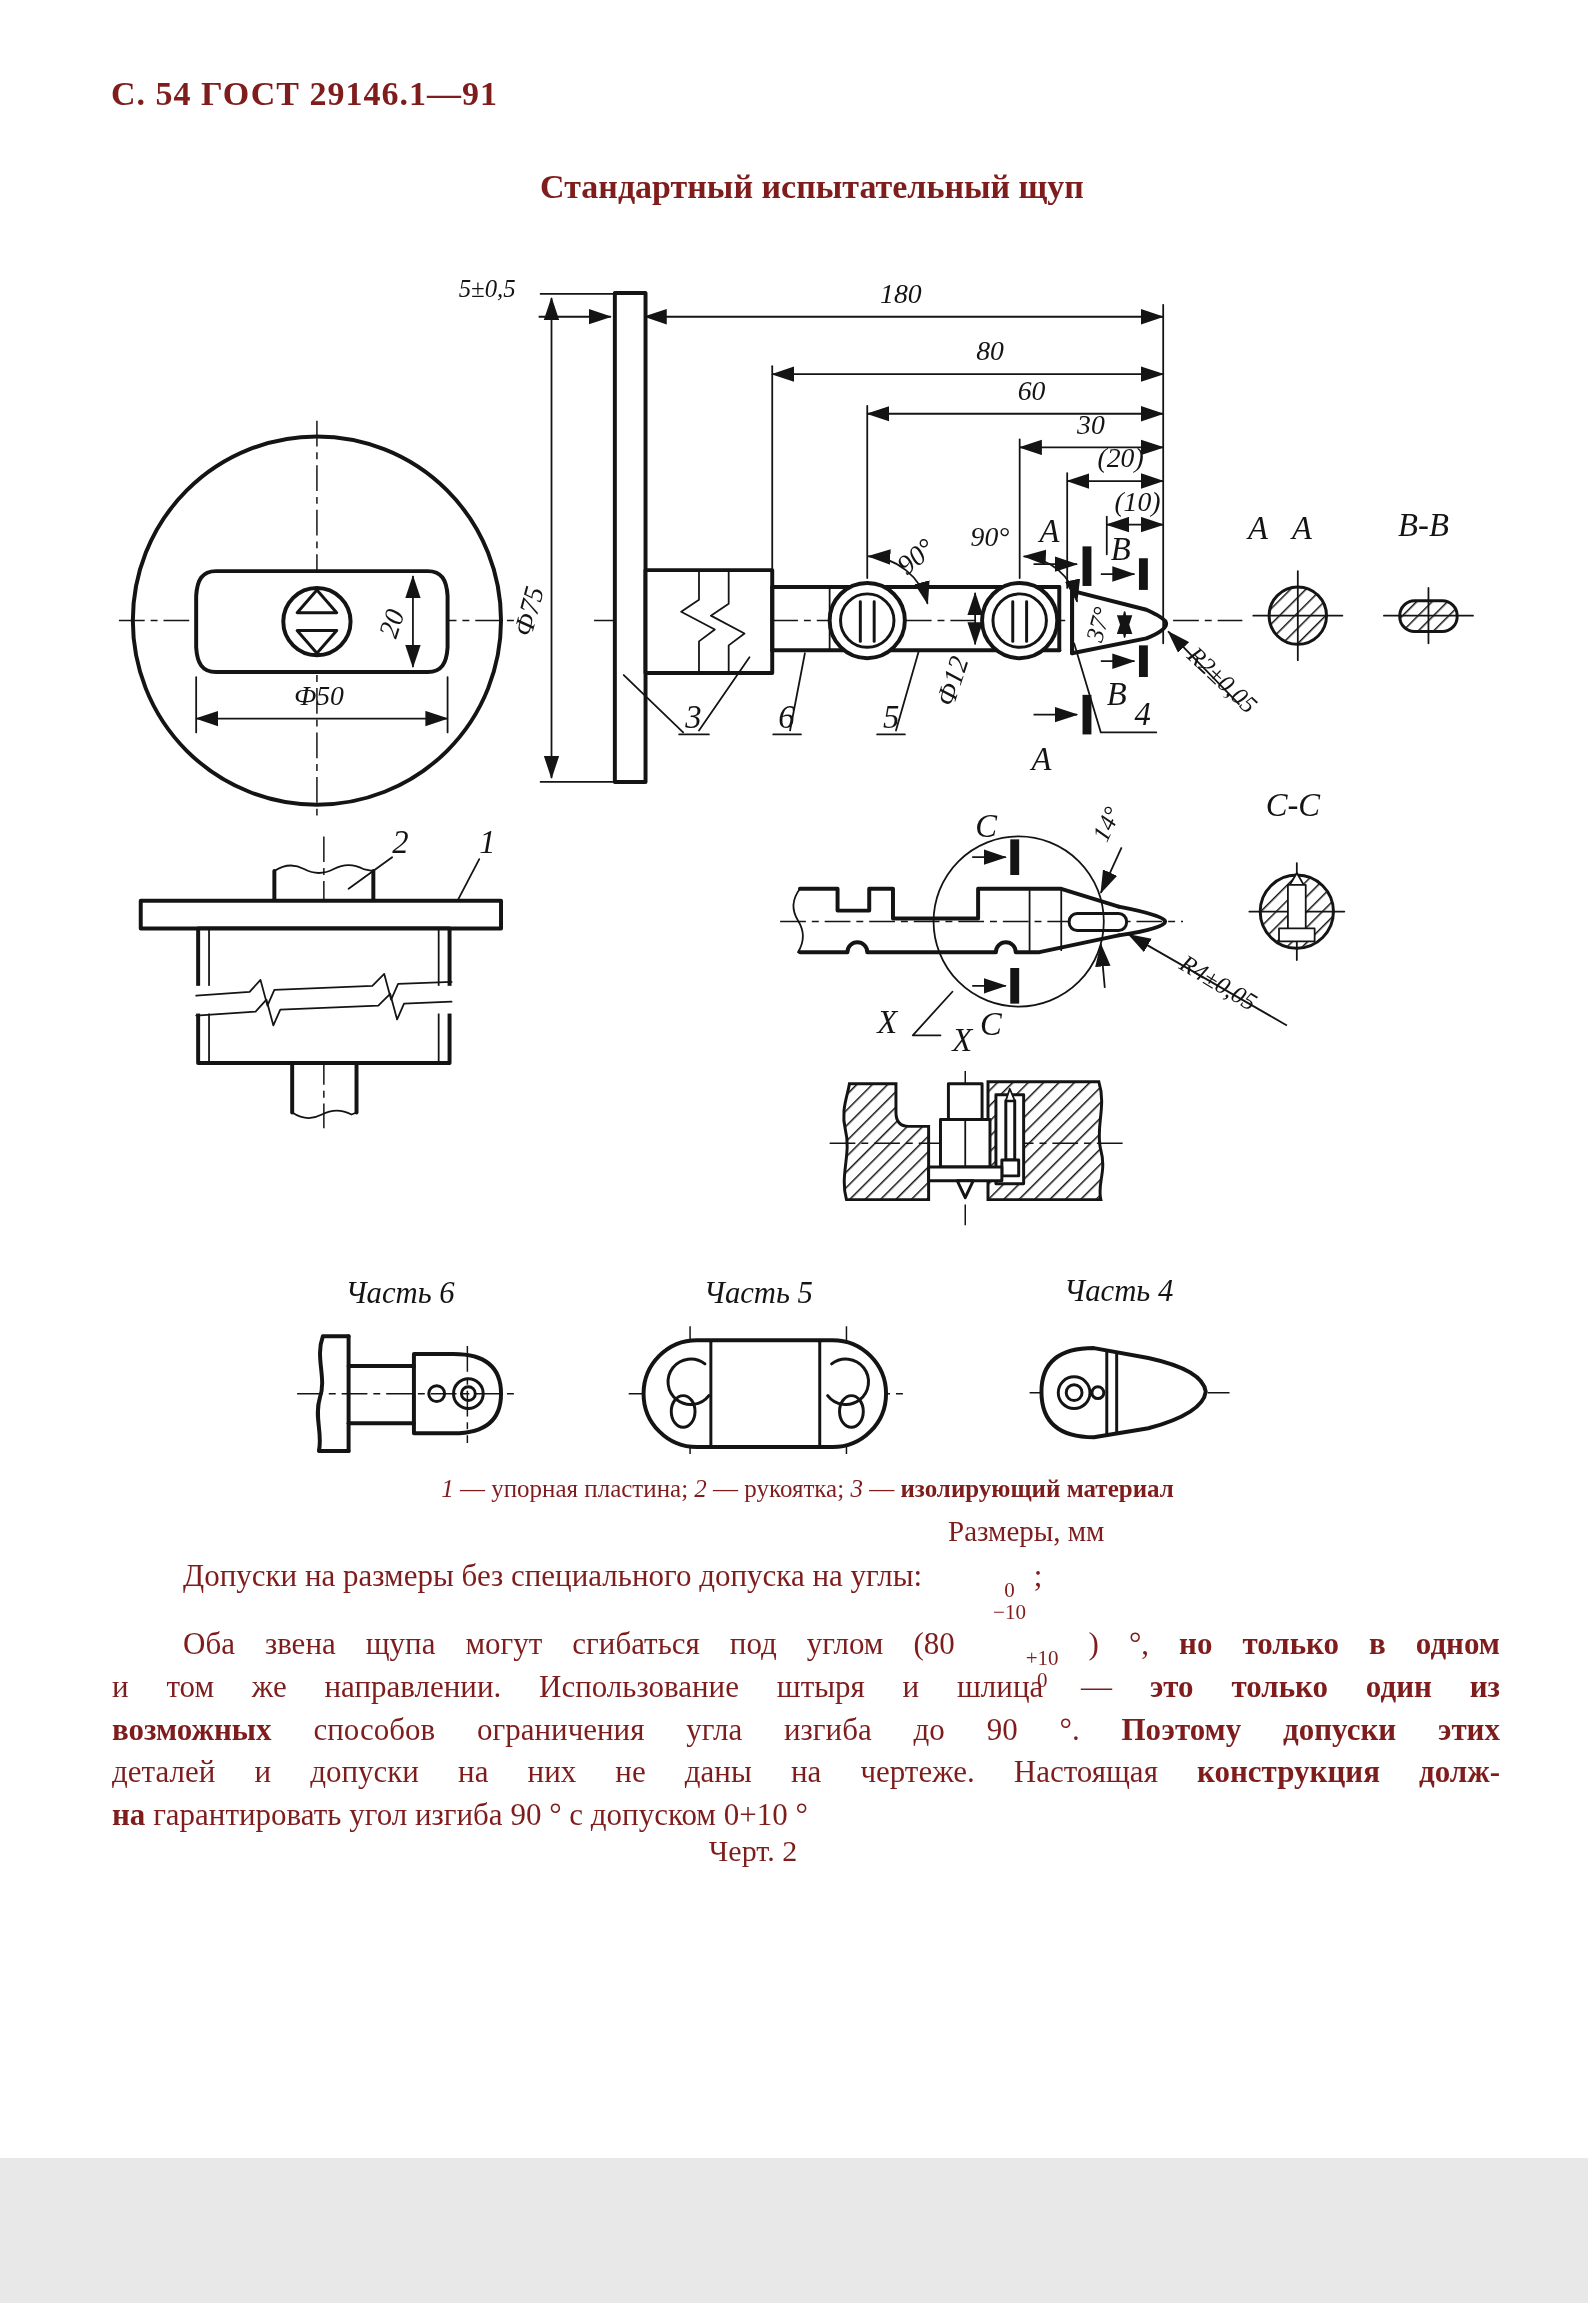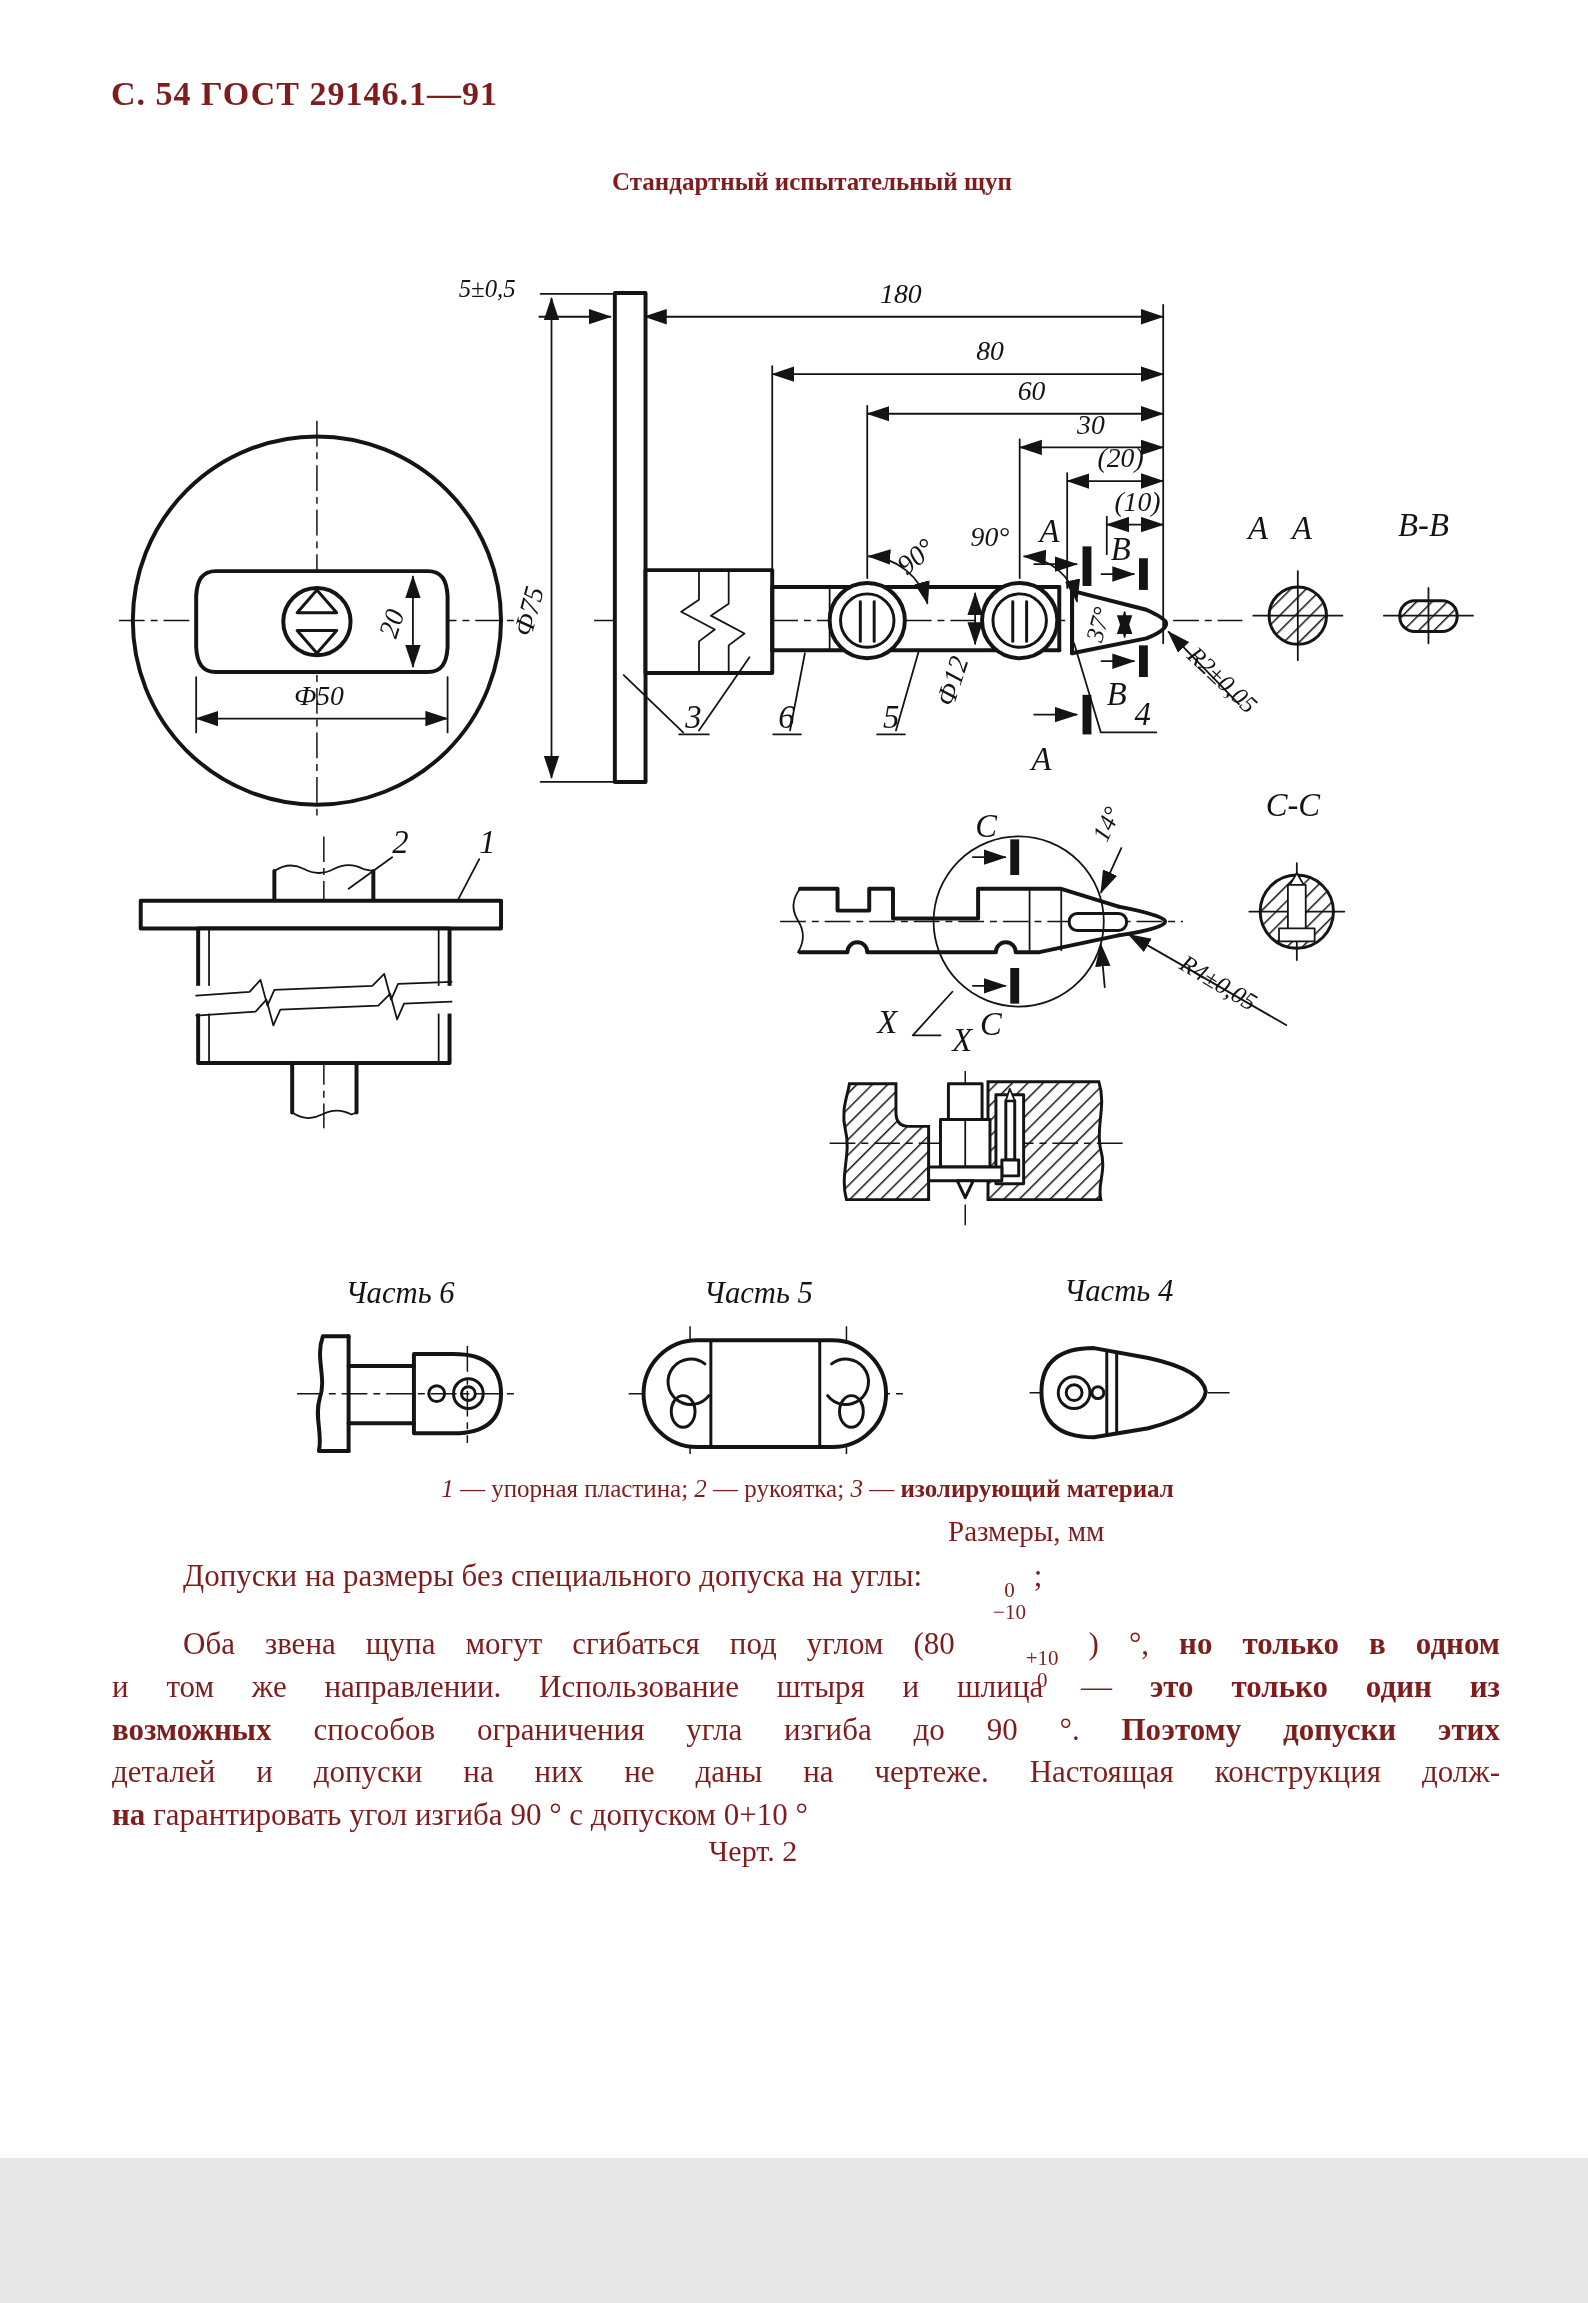--- a/index.html
+++ b/index.html
@@ -15,21 +15,21 @@
   .wf{fill:#ffffff}
   .hb{fill:url(#h);stroke:#141414;stroke-width:3}
   svg text{fill:#141414}
   .dt{font:italic 28px "Liberation Serif",serif}
   .dt2{font:italic 25px "Liberation Serif",serif}
   .st{font:italic 33px "Liberation Serif",serif}
   .pv{font:italic 31px "Liberation Serif",serif}
   
   .abs{position:absolute}
   #header{left:111px;top:75px;font-weight:700;font-size:34px;letter-spacing:1px}
-  #title{left:119px;top:168px;width:1386px;text-align:center;font-weight:700;font-size:25px}
+  #title{left:119px;top:168px;width:1386px;text-align:center;font-weight:700;font-size:34px}
   #legend{left:248px;top:1475px;width:1119px;text-align:center;font-size:25px}
   #sizes{left:948px;top:1515px;font-size:29px}
   #para1{left:112px;top:1556px;width:1388px;font-size:31px;line-height:40px;text-indent:71px}
   .line{position:absolute;left:112px;width:1388px;font-size:31px;line-height:40px;
         text-align:justify;text-align-last:justify}
   .line.first{text-indent:71px}
   .line.last{text-align:right;text-align-last:left}
   #caption{left:634px;top:1834px;width:238px;text-align:center;font-size:30px}
   .frac{display:inline-flex;flex-direction:column;align-items:center;vertical-align:-0.5em;
         font-size:21px;line-height:1.08;text-align:center}
@@ -299,17 +299,17 @@
   <div id="para1" class="abs"><span>Допуски на размеры без специального допуска на углы:</span><span class="frac">
         <span>0</span>
         <span>−10</span>
       </span><span> ;</span></div>
   <div class="line first" style="top:1624px"><span>Оба звена щупа могут сгибаться под углом (80</span><span class="frac">
         <span>+10</span>
         <span>0</span>
       </span><span> ) °, </span><span style="font-weight: 700;">но только в одном</span></div>
   <div class="line" style="top:1667px"><span>и том же направлении. Использование штыря и шлица — </span><span style="font-weight: 700;">это только один из</span></div>
   <div class="line" style="top:1710px"><span style="font-weight: 700;">возможных</span><span> способов ограничения угла изгиба до 90 °. </span><span style="font-weight: 700;">Поэтому допуски этих</span></div>
-  <div class="line" style="top:1752px"><span>деталей и допуски на них не даны на чертеже. Настоящая </span><span style="font-weight: 400;">конструкция долж-</span></div>
+  <div class="line" style="top:1752px"><span>деталей и допуски на них не даны на чертеже. Настоящая </span><span style="font-weight: 700;">конструкция долж-</span></div>
   <div class="line last" style="top:1795px"><span style="font-weight: 700;">на</span><span> гарантировать угол изгиба 90 ° с допуском 0+10 °</span></div>
   <div id="caption" class="abs">Черт. 2</div>
 </div>
 
 
 </body></html>

